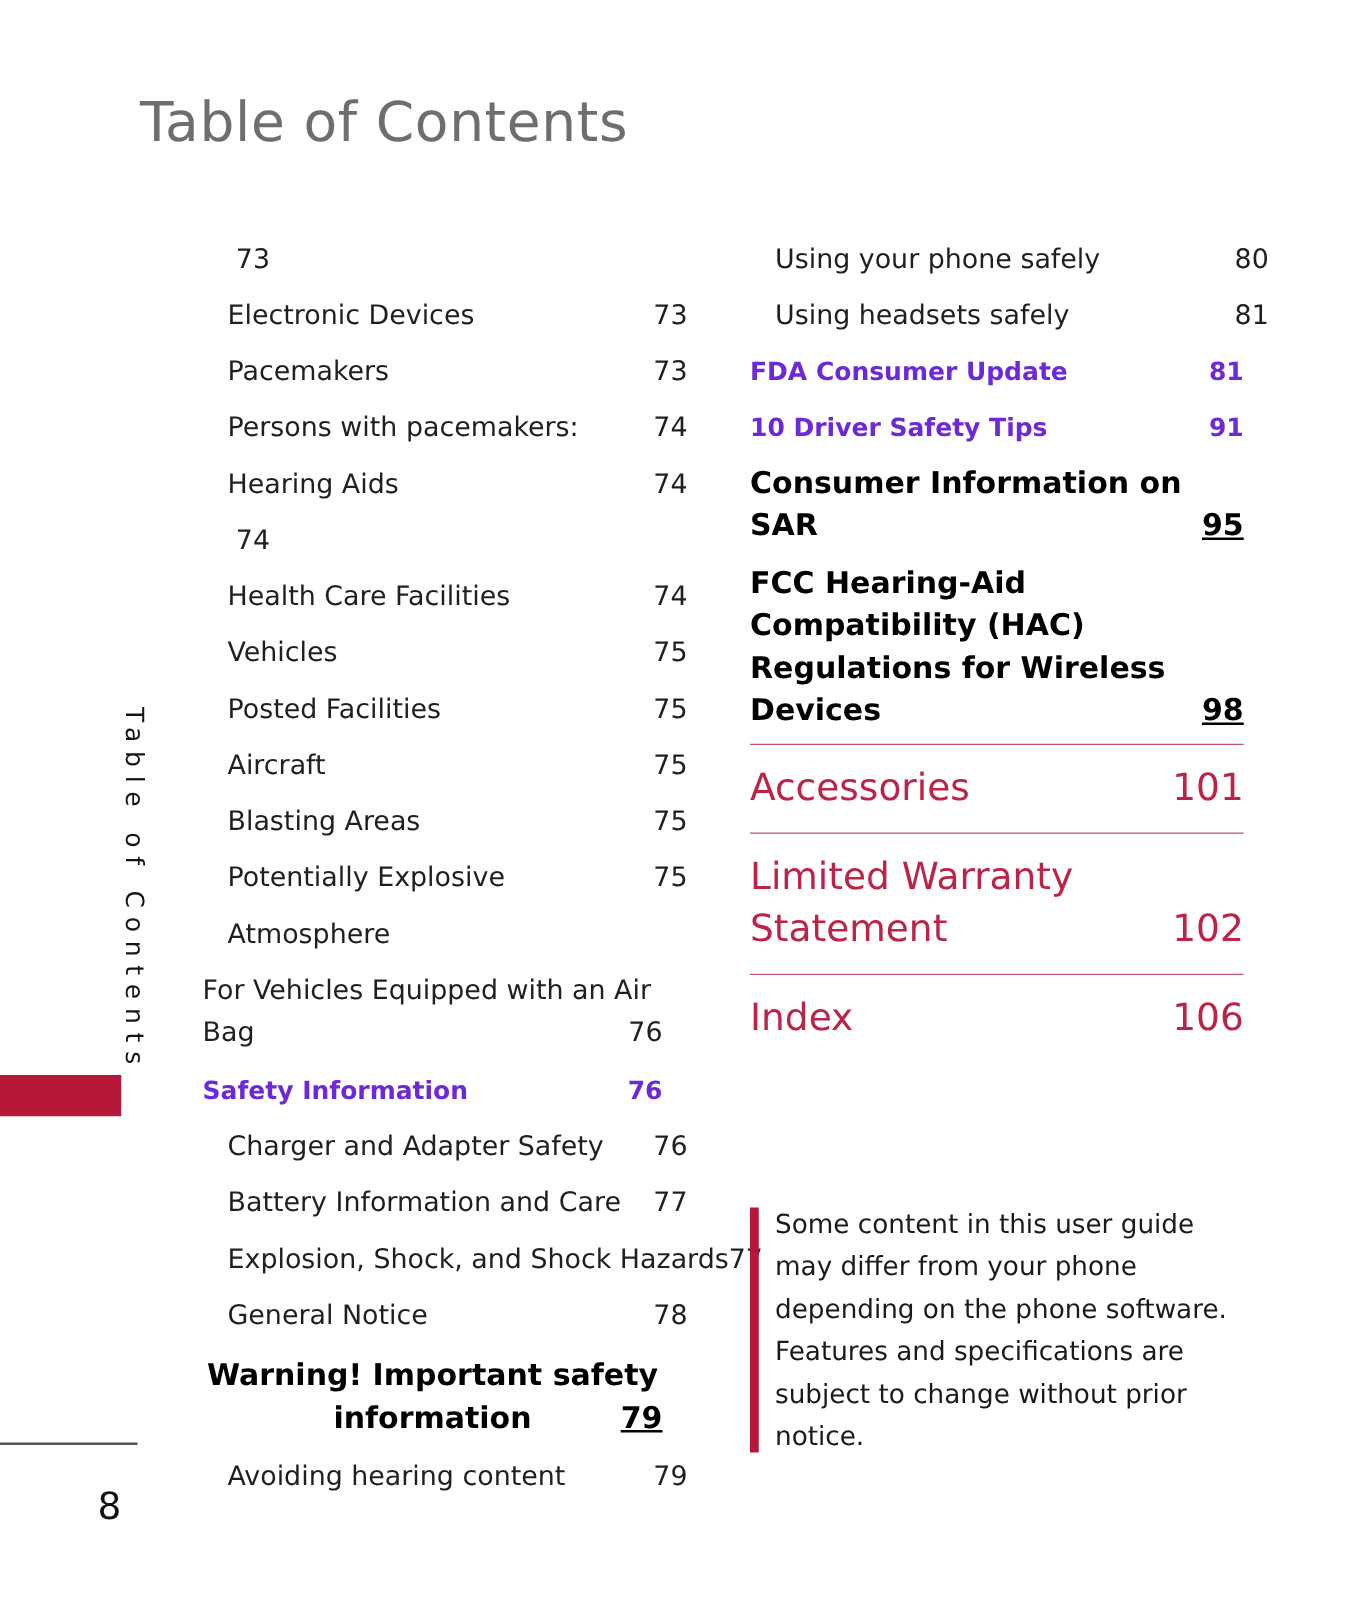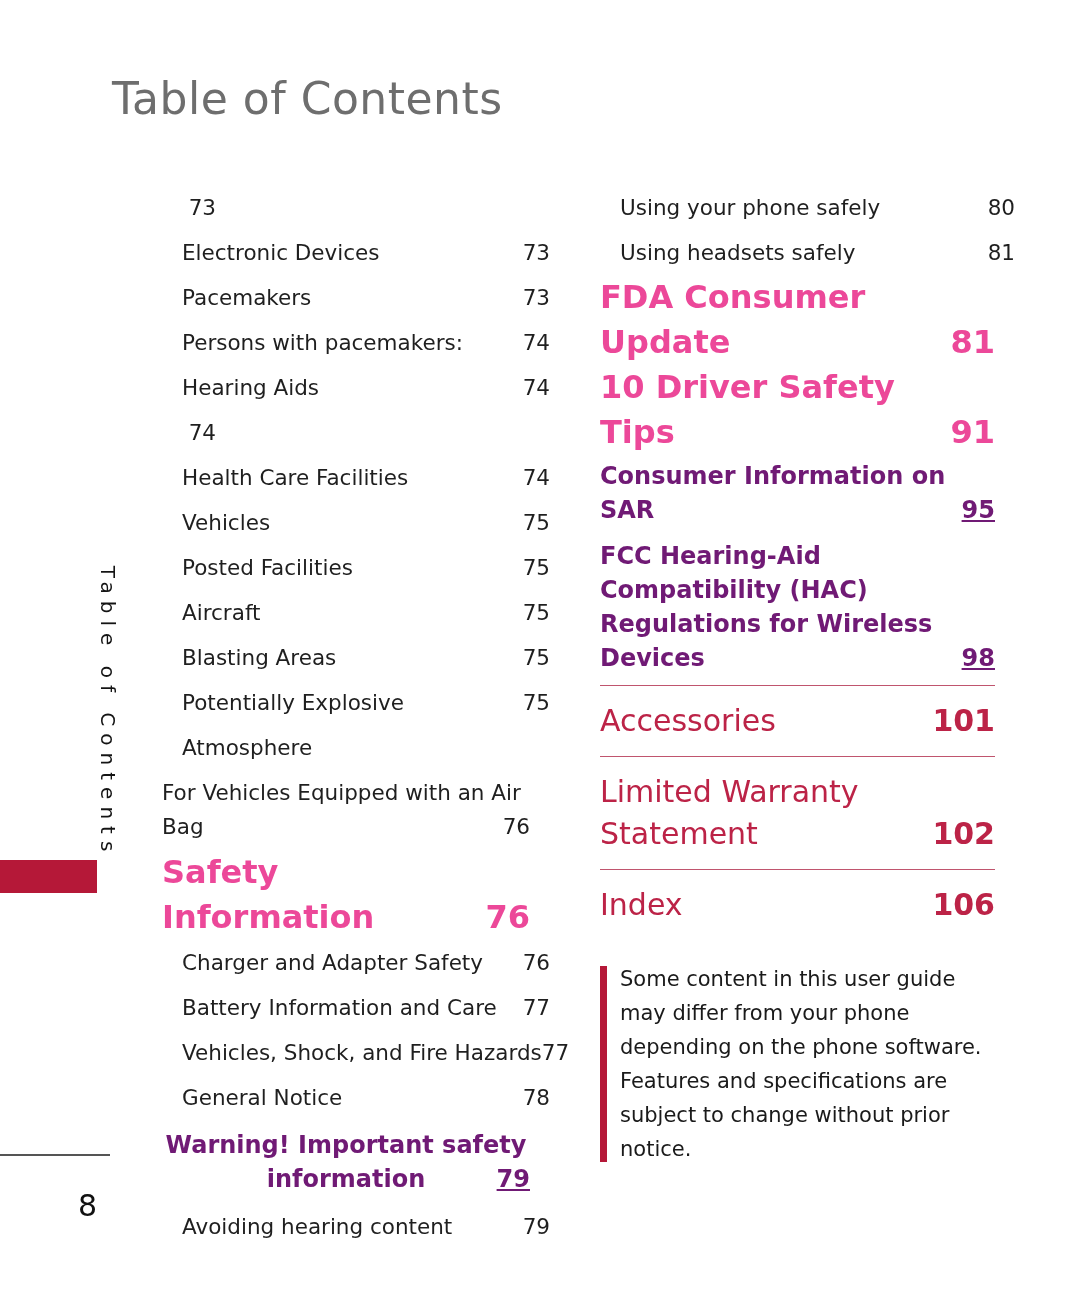--- a/index.html
+++ b/index.html
@@ -87,35 +87,34 @@
   .row-sub .toc-page { min-width: 34px; }
 
   
   .row-sub.tight .toc-title { flex: 0 0 auto; }
   .row-sub.tight .toc-page  { min-width: 0; margin-left: 0; }
   .row-sub.nearly .toc-page { min-width: 30px; }
 
   
   .row-head {
     padding-left: 0;
-    font-size: 32px;
+    font-size: 20px;
     font-weight: 700;
     line-height: 45px;
-    color: #ec4899;
-    align-items: flex-end;
+    color: #6d28d9;
   }
   .row-head .toc-page { min-width: 36px; }
 
   
   .row-head-multi {
     position: relative;
     font-size: 24px;
     font-weight: 700;
     line-height: 34px;
-    color: #701a75;
+    color: #000000;
     padding-left: 0;
   }
   .row-head-multi .mh-text { display: block; }
   .row-head-multi .mh-page {
     position: absolute;
     right: 0;
     bottom: 0;
     font-weight: 700;
     text-decoration: underline;
   }
@@ -148,21 +147,20 @@
     line-height: 42px;
     border-top: 1.5px solid #c0556e;
     padding-top: 14px;
     padding-bottom: 14px;
   }
   .major .mj-text { display: block; }
   .major .mj-page {
     position: absolute;
     right: 0;
     bottom: 14px;
-    font-weight: bold;
   }
   .major.one-line .mj-text { display: inline-block; }
 
   
   .note-box {
     position: absolute;
     left: 600px;
     top: 962px;
     width: 398px;
     padding-left: 20px;
@@ -268,21 +266,21 @@
 
   <div class="toc-row row-sub">
     <span class="toc-title">Charger and Adapter Safety</span>
     <span class="toc-page">76</span>
   </div>
   <div class="toc-row row-sub">
     <span class="toc-title">Battery Information and Care</span>
     <span class="toc-page">77</span>
   </div>
   <div class="toc-row row-sub tight">
-    <span class="toc-title">Vehicles, Shock, and Fire Hazards</span>
+    <span class="toc-title">Explosion, Shock, and Shock Hazards</span>
     <span class="toc-page">77</span>
   </div>
   <div class="toc-row row-sub">
     <span class="toc-title">General Notice</span>
     <span class="toc-page">78</span>
   </div>
 
   <div class="row-head-multi blk" style="margin-top:8px;margin-bottom:8px;text-align:center;">
     <span class="mh-text">Warning! Important safety information</span>
     <span class="mh-page">79</span>

